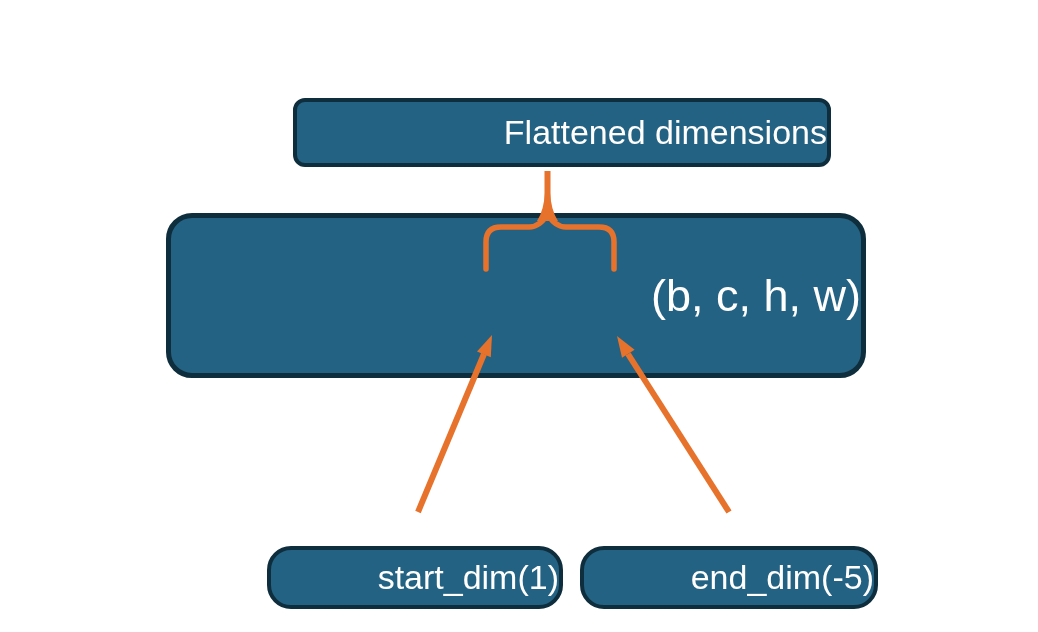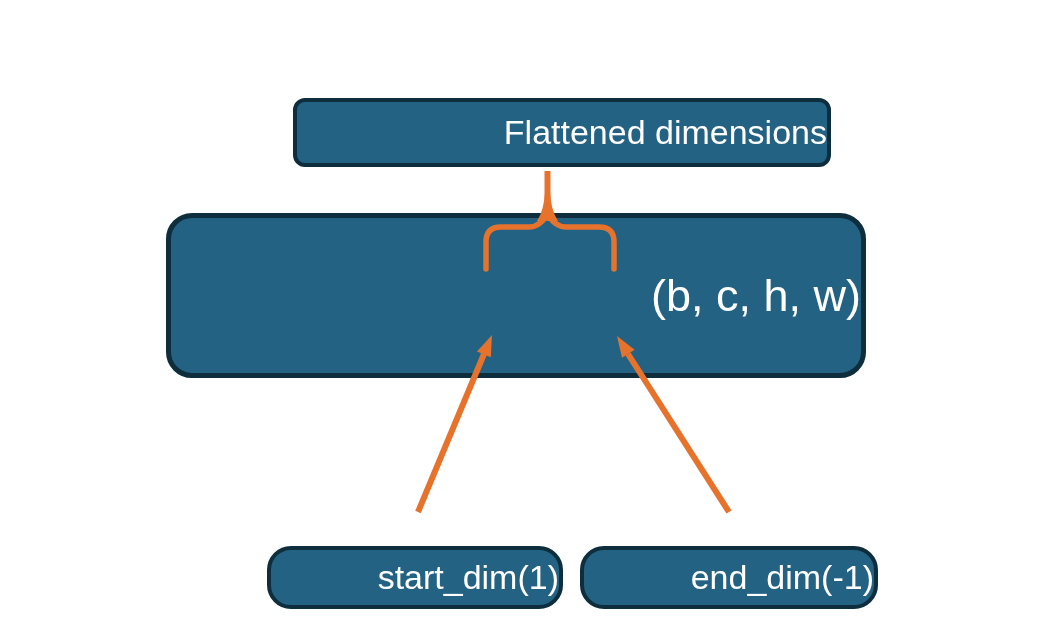--- a/index.html
+++ b/index.html
@@ -80,21 +80,21 @@
 
   <div class="box big-box">
     <span>(b, c, h, w)</span>
   </div>
 
   <div class="box small-box start">
     <span>start_dim(1)</span>
   </div>
 
   <div class="box small-box end">
-    <span>end_dim(-1)</span>
+    <span>end_dim(-5)</span>
   </div>
 
   <svg class="overlay" viewBox="0 0 1038 632" xmlns="http://www.w3.org/2000/svg">
 
     <path class="spike" d="M 544.5 171 L 550.5 171 L 550.5 193 Q 550.5 209 558 221 L 537 221 Q 544.5 209 544.5 193 Z"></path>
 
     <path class="brace" d="M 486 269 L 486 242 Q 486 227 501 227 L 529 227 Q 540 227 547.5 214 Q 555 227 566 227 L 599 227 Q 614 227 614 242 L 614 269"></path>
 
     <g>
       <line class="arrow-line" x1="418" y1="512" x2="484" y2="354"></line>

